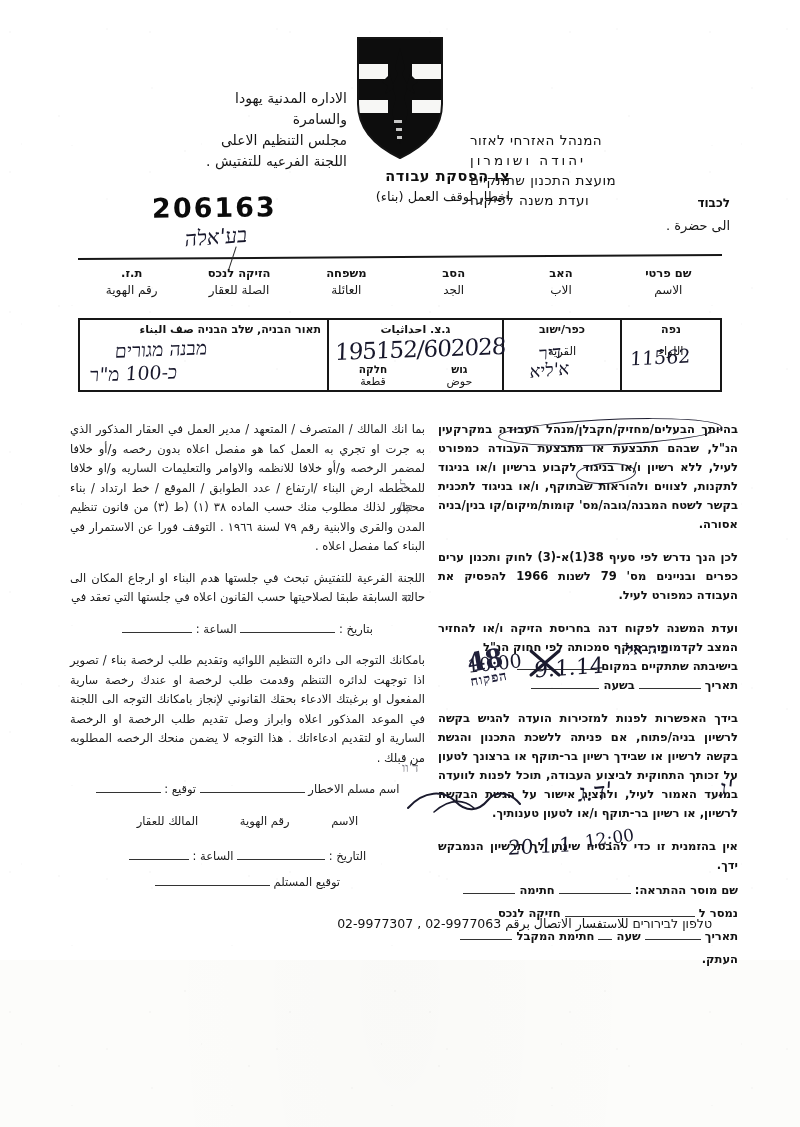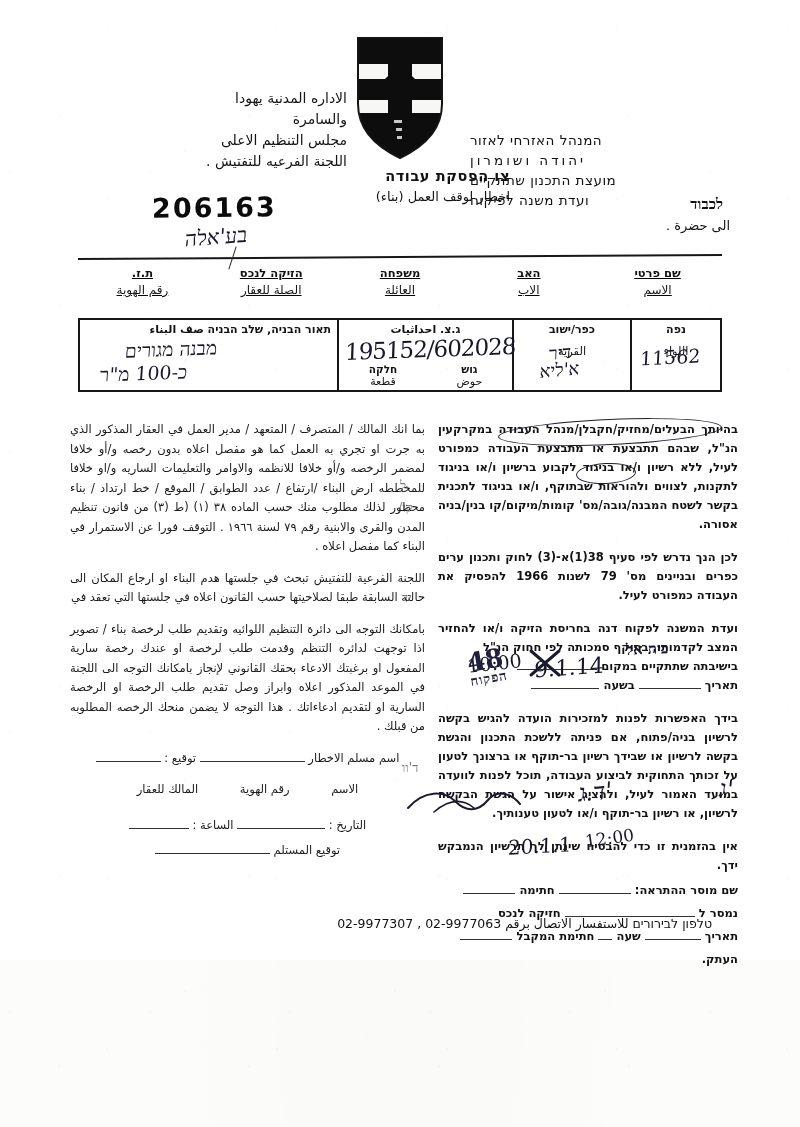--- a/index.html
+++ b/index.html
@@ -115,26 +115,25 @@
     left: 185px; top: 225px;
     font-size: 21px;
     color: #1b1b2e;
     direction: rtl;
     transform: rotate(-4deg) skewX(-8deg);
     font-family: "DejaVu Serif", serif;
   }
 
   .to-he {
     position: absolute;
-    right: 77px; top: 196px;
+    right: 70px; top: 196px;
     font-weight: bold;
-    font-size: 15px;
+    font-size: 12px;
     direction: rtl;
     color: #111;
-    font-family: Liberation Serif, serif;
   }
   .to-ar {
     position: absolute;
     right: 70px; top: 218px;
     font-size: 13px;
     direction: rtl;
     color: #141414;
   }
 
   
@@ -151,21 +150,20 @@
     left: 78px; top: 262px;
     width: 644px;
     height: 46px;
     display: flex;
     direction: rtl;
   }
   .th {
     flex: 1;
     text-align: center;
     padding-top: 4px;
-    text-decoration: underline;
   }
   .th .he {
     font-weight: bold;
     font-size: 11.5px;
     direction: rtl;
     color: #131313;
     white-space: nowrap;
   }
   .th .ar {
     font-size: 12px;
@@ -192,21 +190,21 @@
     direction: rtl;
     box-sizing: border-box;
   }
   .cell {
     border-left: 2px solid #171717;
     box-sizing: border-box;
     position: relative;
     padding: 3px 6px 0 6px;
   }
   .cell:last-child { border-left: none; }
-  .c-nafa   { width: 90px; }
+  .c-nafa   { width: 100px; }
   .c-vill   { width: 118px; }
   .c-gush   { width: 175px; }
   .c-desc   { flex: 1; }
 
   .cl-he { font-weight: bold; font-size: 11px; direction: rtl; text-align: center; color: #131313; }
   .cl-ar { font-size: 11.5px; direction: rtl; text-align: center; color: #161616; margin-top: 8px;}
   .cl-right { text-align: right; }
 
   .sub-pair {
     position: absolute;
@@ -470,20 +468,24 @@
   <div class="thead">
     <div class="th">
       <div class="he">שם פרטי</div>
       <div class="ar">الاسم</div>
     </div>
     <div class="th">
       <div class="he">האב</div>
       <div class="ar">الاب</div>
     </div>
     <div class="th">
+      <div class="he">הסב</div>
+      <div class="ar">الجد</div>
+    </div>
+    <div class="th">
       <div class="he">משפחה</div>
       <div class="ar">العائلة</div>
     </div>
     <div class="th">
       <div class="he">הזיקה לנכס</div>
       <div class="ar">الصلة للعقار</div>
     </div>
     <div class="th">
       <div class="he">ת.ז.</div>
       <div class="ar">رقم الهوية</div>
@@ -529,20 +531,26 @@
       <div class="hw hw-desc1">מבנה מגורים</div>
       <div class="hw hw-desc2">כ-100 מ"ר</div>
     </div>
   </div>
 
   <div class="body-ar">
     <p>بما انك المالك / المتصرف / المتعهد / مدير العمل في العقار المذكور الذي به جرت او تجري به العمل كما هو مفصل اعلاه بدون رخصه و/أو خلافا لمضمر الرخصه و/أو خلافا للانظمه والاوامر والتعليمات الساريه و/او خلافا للمخططه ارض البناء /ارتفاع / عدد الطوابق / الموقع / خط ارتداد / بناء محظور لذلك مطلوب منك حسب الماده ٣٨ (١) (ط (٣) من قانون تنظيم المدن والقرى والابنية رقم ٧٩ لسنة ١٩٦٦ . التوقف فورا عن الاستمرار في البناء كما مفصل اعلاه .</p>
     <p>
       <span>اللجنة الفرعية للتفتيش تبحث في جلستها هدم البناء او ارجاع المكان الى حالته السابقة طبقا لصلاحيتها حسب القانون اعلاه في جلستها التي تعقد في</span>
     </p>
+    <p class="center">
+      <span>بتاريخ :</span>
+      <span class="sigline" style="width:95px"></span>
+      <span>الساعة :</span>
+      <span class="sigline" style="width:70px"></span>
+    </p>
     <p>بامكانك التوجه الى دائرة التنظيم اللوائيه وتقديم طلب لرخصة بناء / تصوير اذا توجهت لدائره التنظم وقدمت طلب لرخصة او عندك رخصة سارية المفعول او برغبتك الادعاء بحقك القانوني لإنجاز بامكانك التوجه الى اللجنة في الموعد المذكور اعلاه وابراز وصل تقديم طلب الرخصة او الرخصة السارية او لتقديم ادعاءاتك . هذا التوجه لا يضمن منحك الرخصه المطلوبه من قبلك .</p>
     <p class="center">
       <span>اسم مسلم الاخطار</span>
       <span class="sigline" style="width:105px"></span>
       <span>توقيع :</span>
       <span class="sigline" style="width:65px"></span>
     </p>
     <p style="text-align:center;margin-bottom:16px">
       <span style="margin-left:38px">الاسم</span>
       <span style="margin-left:38px">رقم الهوية</span>

